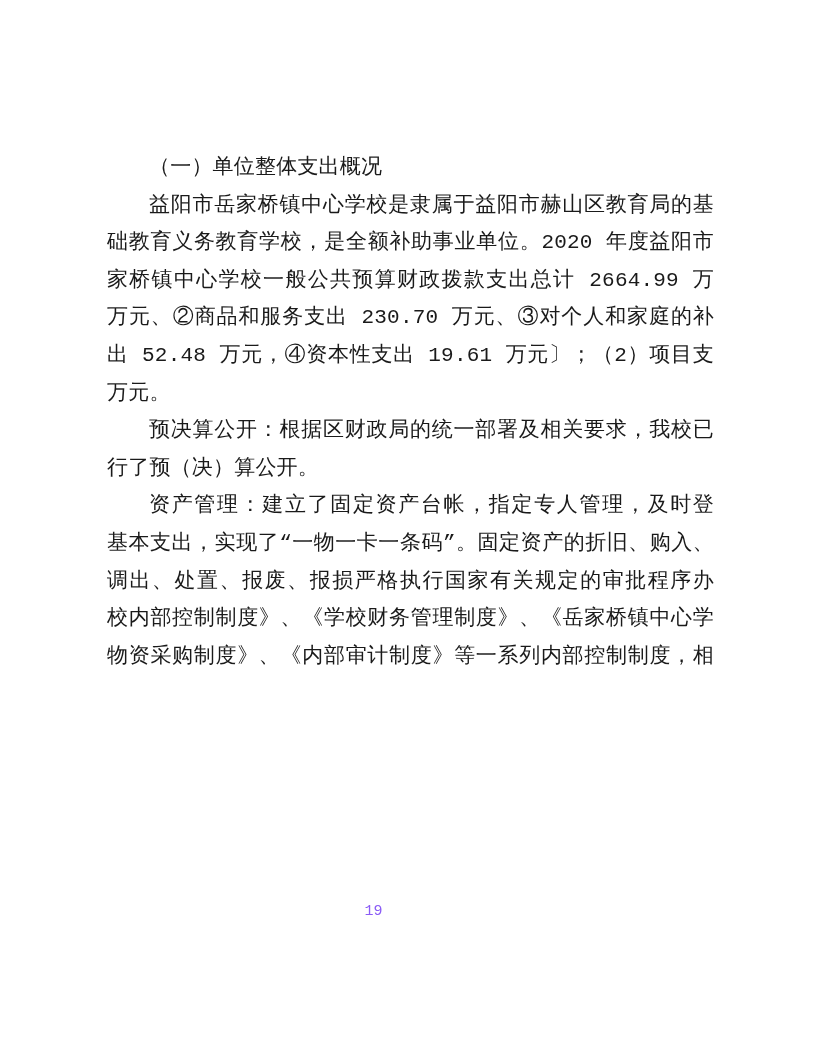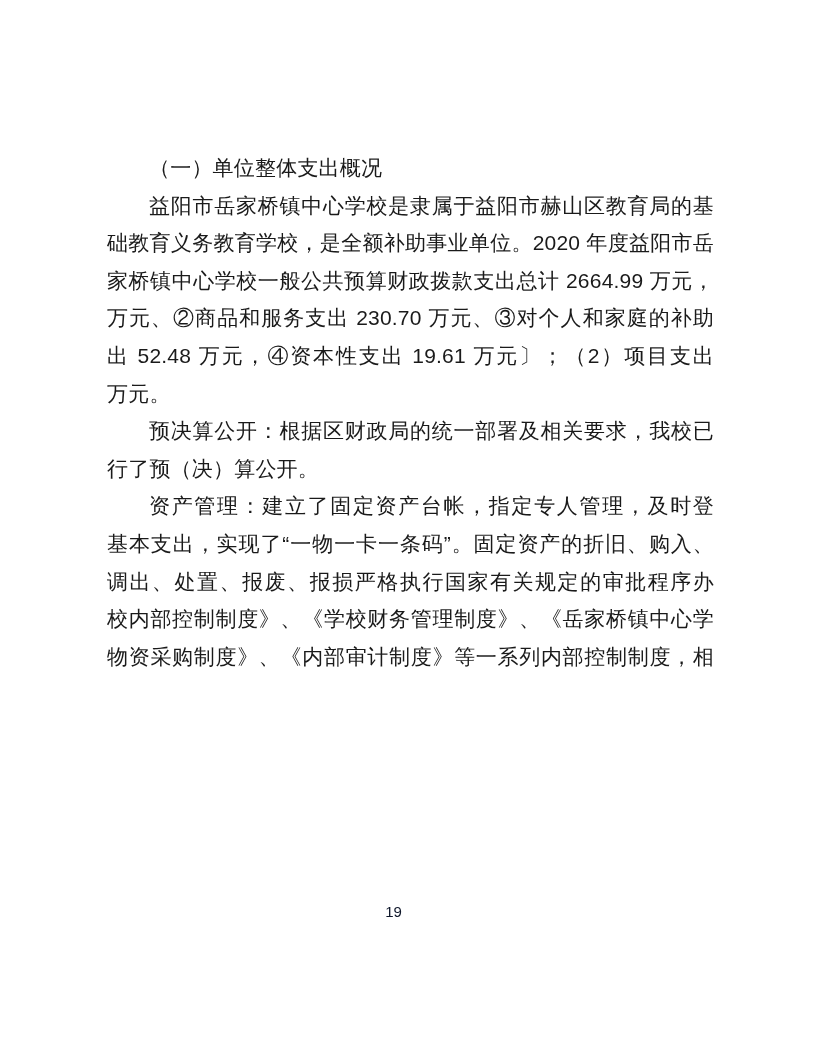--- a/index.html
+++ b/index.html
@@ -6,21 +6,21 @@
     margin: 0;
     padding: 0;
     background: #ffffff;
   }
   .sheet {
     position: relative;
     width: 747px;
     height: 1055px;
     background: #ffffff;
     overflow: hidden;
-    font-family: Liberation Sans, sans-serif;
+    font-family: Liberation Mono, monospace;
     color: #1a1a1a;
   }
   .content {
     position: absolute;
     left: 107px;
     top: 149px;
     width: 607px;
   }
   .line {
     font-size: 21px;
@@ -38,22 +38,21 @@
   .line.indent {
     text-indent: 2em;
   }
   .page-number {
     position: absolute;
     top: 903px;
     left: 0;
     width: 100%;
     text-align: center;
     font-size: 15px;
-    color: #0f172a;
-    margin-left: 20px;
+    color: #8b5cf6;
   }
 </style>
 </head>
 <body>
 
 <div class="sheet">
   <div class="content">
       <div class="line indent">（一）单位整体支出概况</div>
       <div class="line justify indent">益阳市岳家桥镇中心学校是隶属于益阳市赫山区教育局的基</div>
       <div class="line justify">础教育义务教育学校，是全额补助事业单位。2020 年度益阳市岳</div>

